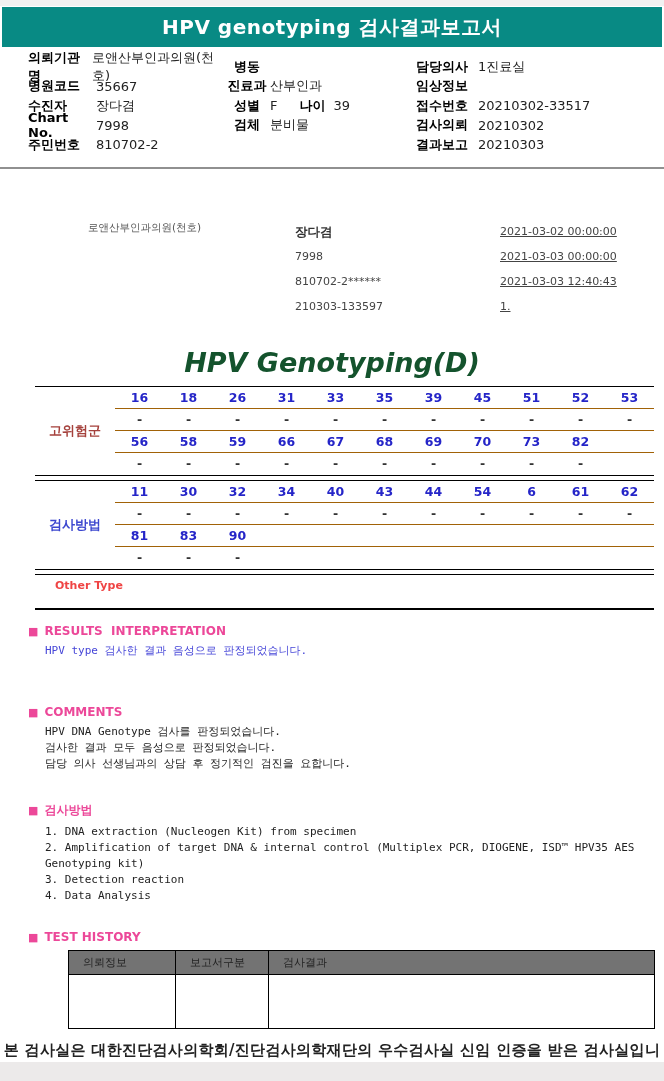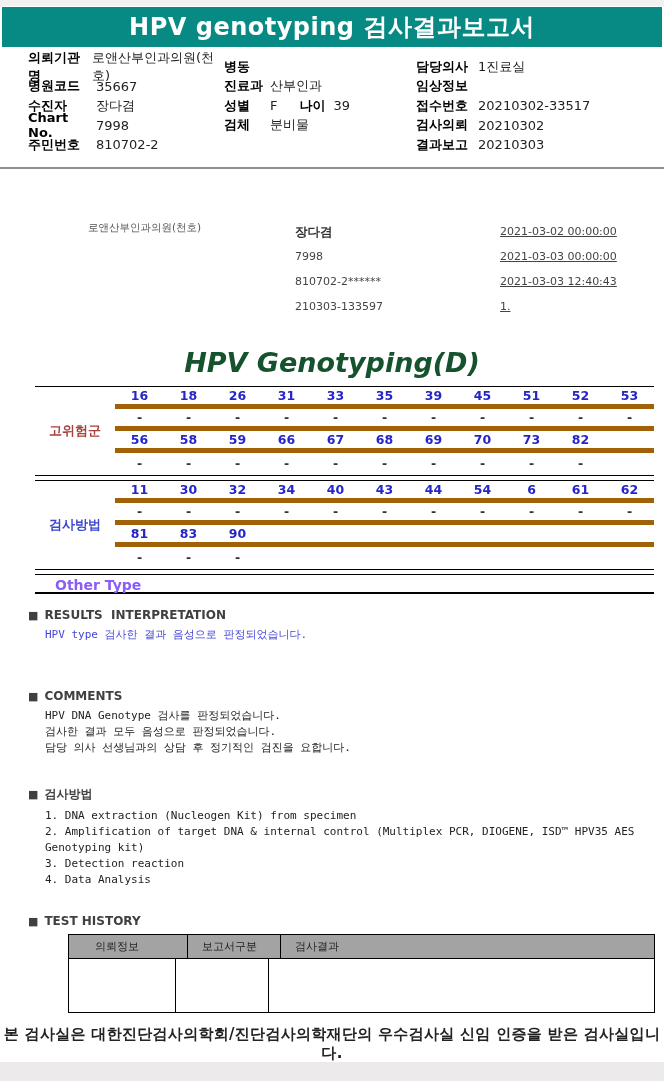--- a/index.html
+++ b/index.html
@@ -2,27 +2,27 @@
 <html><head>
 <meta charset="utf-8">
 <style>
   * { margin:0; padding:0; box-sizing:border-box; }
   html,body { background:#fff; }
   body { width:664px; height:1081px; font-family:"DejaVu Sans", sans-serif; color:#222; overflow:hidden; }
   .page { position:relative; width:664px; height:1081px; background:#fff; }
 
   .top-strip { height:6px; background:#f1f1f1; }
   .header-bar { margin:1px 2px 0 2px; background:#088a84; color:#fff; text-align:center;
-                font-size:24px; font-weight:bold; line-height:40px; height:40px; letter-spacing:0.5px; }
+                font-size:20px; font-weight:bold; line-height:40px; height:40px; letter-spacing:0.5px; }
 
   
   .info { display:flex; padding:10px 0 10px 28px; }
   .info-col { display:flex; flex-direction:column; }
   .info-col.c1 { width:207px; }
-  .info-col.c2 { width:165px; }
+  .info-col.c2 { width:165px;text-align:center; }
   .info-col.c3 { width:262px;margin-left:36px; }
   .info-row { display:flex; height:19.5px; align-items:center; font-size:13px; }
   .info-label { font-weight:bold; color:#000; }
   .c1 .info-label { width:68px; }
   .c2 .info-label { width:46px; }
   .c3 .info-label { width:62px; }
   .info-value { color:#222; }
   .inline-label { font-weight:bold; color:#000; margin-left:22px; margin-right:8px; }
   .divider { border-bottom:2px solid #909090; margin:2px 0 0 0; }
 
@@ -40,44 +40,44 @@
   
   .geno { margin:8px 10px 0 35px; }
   .geno-topline { border-top:1.5px solid #000; }
   .geno-group { display:flex; }
   .geno-label { width:80px; display:flex; align-items:center; justify-content:center;
                 font-size:13px; font-weight:bold; }
   .geno-label.high { color:#a5413c; }
   .geno-label.low  { color:#3c47cf; }
   .geno-rows { flex:1; }
   .geno-row { display:grid; grid-template-columns:repeat(11,1fr); height:22px; align-items:center; }
-  .geno-row { border-bottom:5px solid #a16207; }
+  .geno-row { border-bottom:1px solid #a16207; }
   .geno-row.last { border-bottom:none; }
   .geno-row .cell { text-align:center; font-size:12.5px; }
   .geno-row.types .cell { color:#2525c8; font-weight:bold; }
   .geno-row.res .cell { color:#333; font-weight:bold; }
   .dbl-line { height:6px; border-top:1px solid #000; border-bottom:1px solid #000; }
-  .other-row { height:17px; line-height:21px; padding-left:20px; color:#8b5cf6; font-weight:bold; font-size:14px; }
+  .other-row { height:33px; line-height:21px; padding-left:20px; color:#ef4444; font-weight:bold; font-size:11px; }
   .geno-bottomline { border-top:2px solid #000; }
 
   
   .section { margin-left:28px; margin-right:10px; }
-  .sec-title { font-size:12px; font-weight:bold; color:#404040; white-space:pre; }
+  .sec-title { font-size:12px; font-weight:bold; color:#ec4899; white-space:pre; }
   .sec-title .bullet { font-size:11px; margin-right:6px; }
   .sec-body { margin-left:17px; margin-top:5px; font-size:11px; line-height:16px;
               font-family:"DejaVu Sans Mono","DejaVu Sans",monospace; }
   .blue-text { color:#4646d8; }
   .sec-results { margin-top:14px; }
   .sec-comments { margin-top:46px; }
   .sec-method { margin-top:30px; }
   .sec-history { margin-top:26px; }
 
   
   .hist-table { margin:6px 0 0 40px; width:587px; border:1px solid #000; }
-  .hist-head { display:grid; grid-template-columns:107px 93px 1fr; background:#a3a3a3; border-bottom:1px solid #000;padding-left:12px; }
+  .hist-head { display:grid; grid-template-columns:107px 93px 1fr; background:#737373; border-bottom:1px solid #000; }
   .hist-head .cell { height:23px; line-height:23px; text-align:left; padding-left:14px;
                      font-size:11px; color:#222; border-right:1px solid #000; }
   .hist-head .cell:last-child { border-right:none; }
   .hist-body { display:grid; grid-template-columns:107px 93px 1fr; height:53px; }
   .hist-body .cell { border-right:1px solid #000; }
   .hist-body .cell:last-child { border-right:none; }
 
   .cert { margin-top:12px; text-align:center; font-size:15px; font-weight:bold; color:#222; letter-spacing:0.3px; }
 
   .sign-block { position:relative; margin:26px 0 0 390px; font-size:11.5px; color:#222; height:48px; }

